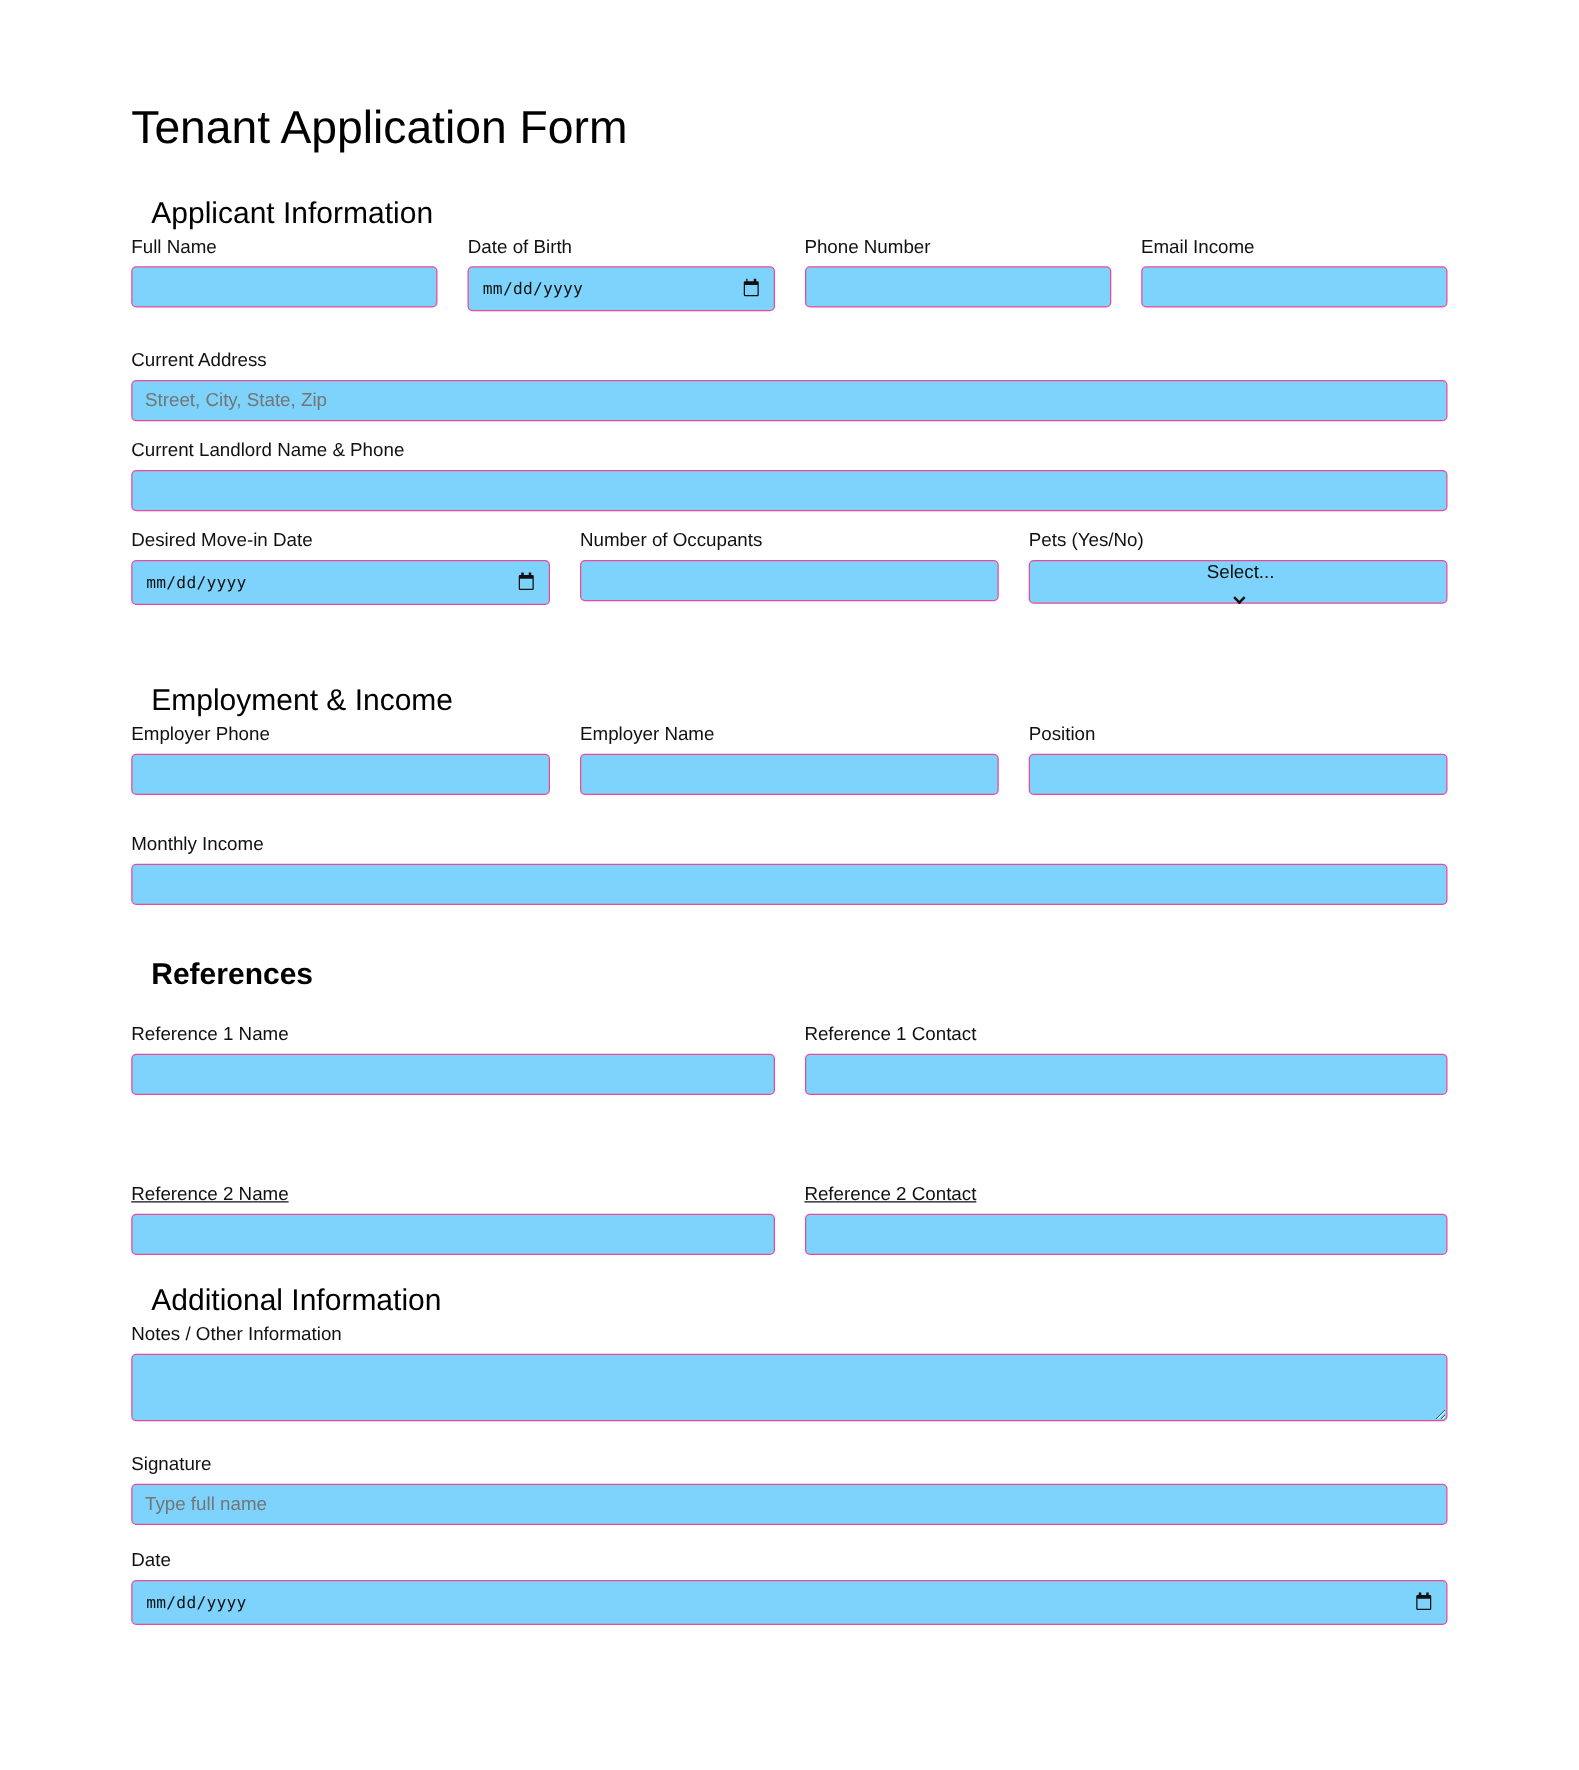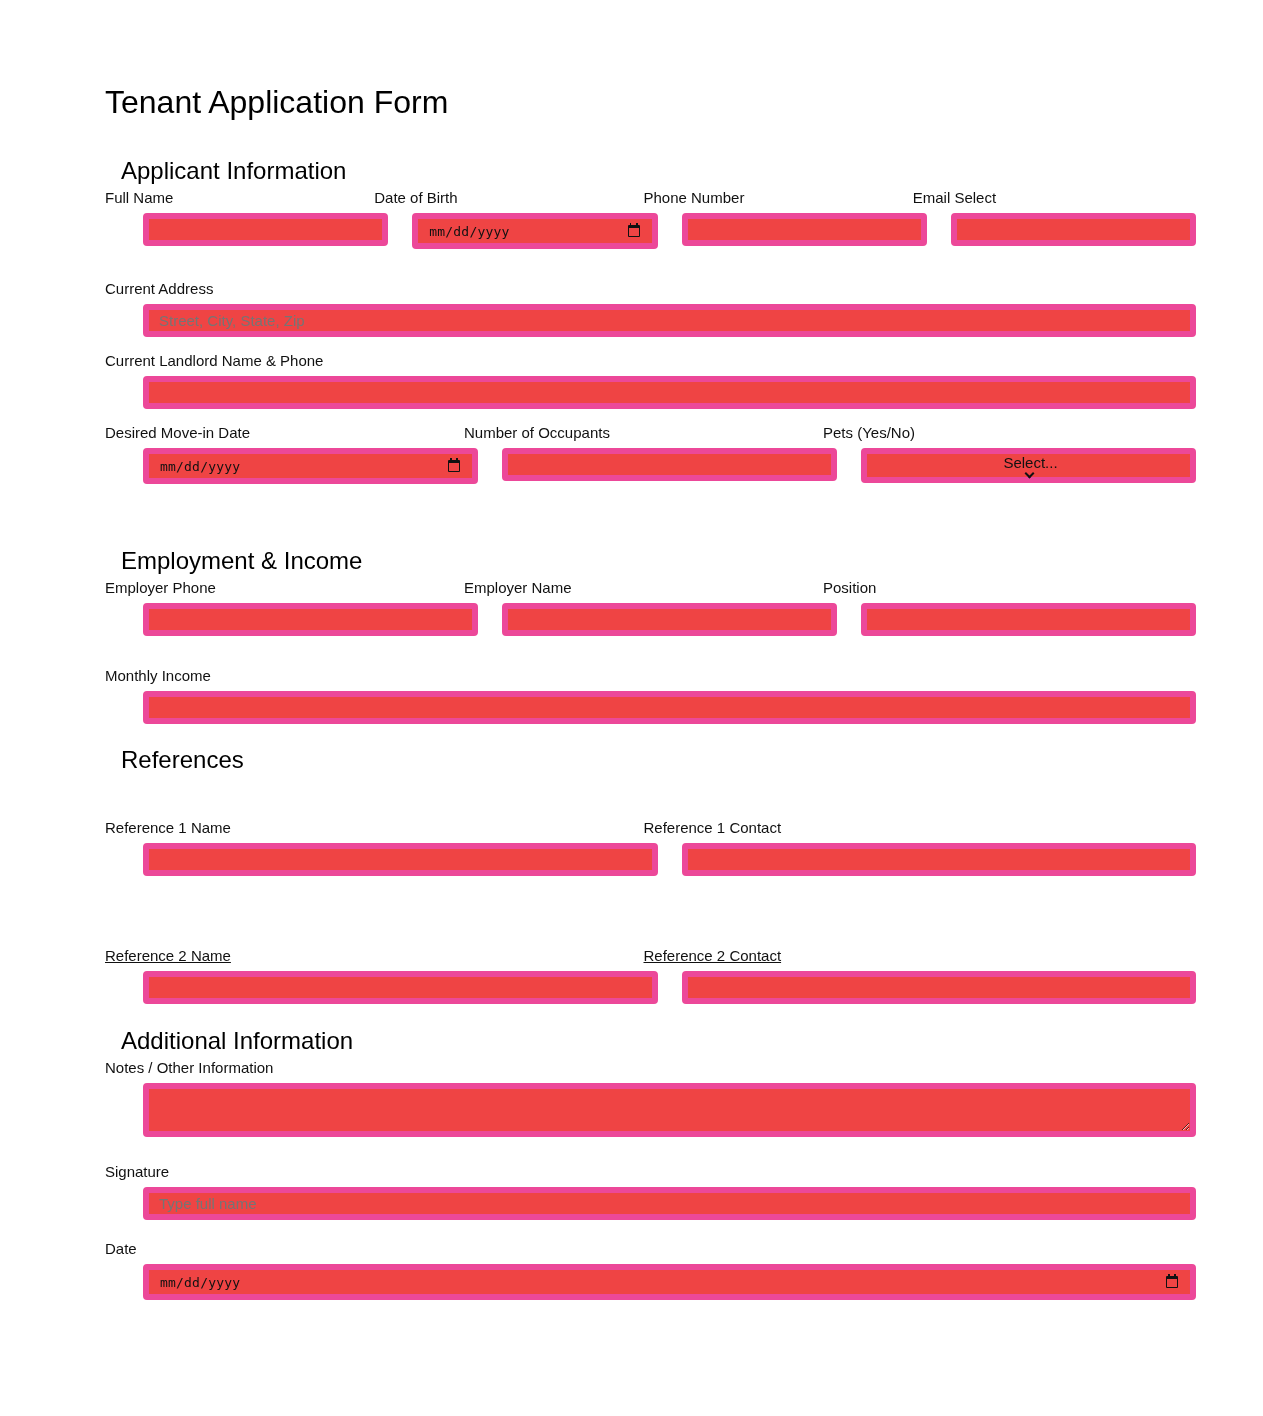--- a/index.html
+++ b/index.html
@@ -11,21 +11,21 @@
       color: #111;
       position: relative;
     }
     .container {
       position: absolute;
       left: 105px;
       top: 0;
       width: 1053px;
     }
     h1 {
-      font-size: 32px;
+      font-size: 37px;
       font-weight: normal;
       margin: 0;
       position: absolute;
       top: 84px;
       left: 0;
       line-height: 36px;
       color: #000;
     }
     h2 {
       font-size: 24px;
@@ -47,29 +47,28 @@
     label {
       font-size: 15px;
       line-height: 18px;
       color: #111;
       margin-bottom: 6px;
       display: block;
     }
     .input {
       width: 100%;
       height: 33px;
-      border: 6px solid #ec4899;
+      border: 1px solid #ec4899;
       border-radius: 4px;
-      background: #ef4444;
+      background: #7dd3fc;
       font-family: "Liberation Sans", sans-serif;
       font-size: 15px;
       padding: 0 10px;
       color: #111;
       outline: none;
-      margin-left: 38px;
     }
     .input::placeholder { color: #757575; }
     .date {
       height: 36px;
       display: flex;
       align-items: center;
       justify-content: space-between;
       padding: 0 12px 0 11px;
       cursor: text;
     }
@@ -140,21 +139,21 @@
       <div class="input date">
         <span class="date-text">mm/dd/yyyy</span>
         <span class="cal-icon"></span>
       </div>
     </div>
     <div class="field">
       <label>Phone Number</label>
       <input class="input" type="text" style="">
     </div>
     <div class="field">
-      <label>Email Select</label>
+      <label>Email Income</label>
       <input class="input" type="text" style="">
     </div>
   </div>
 
   <div class="row" style="top:280px;">
     <div class="field">
       <label>Current Address</label>
       <input class="input" type="text" placeholder="Street, City, State, Zip" style="">
     </div>
   </div>
@@ -204,21 +203,21 @@
     </div>
   </div>
 
   <div class="row" style="top:667px;">
     <div class="field">
       <label>Monthly Income</label>
       <input class="input" type="text" style="">
     </div>
   </div>
 
-  <h2 style="top:730px;">References</h2>
+  <h2 style="top:750px;font-weight:bold;">References</h2>
 
   <div class="row" style="top:819px;">
     <div class="field">
       <label>Reference 1 Name</label>
       <input class="input" type="text" style="">
     </div>
     <div class="field">
       <label>Reference 1 Contact</label>
       <input class="input" type="text" style="">
     </div>

